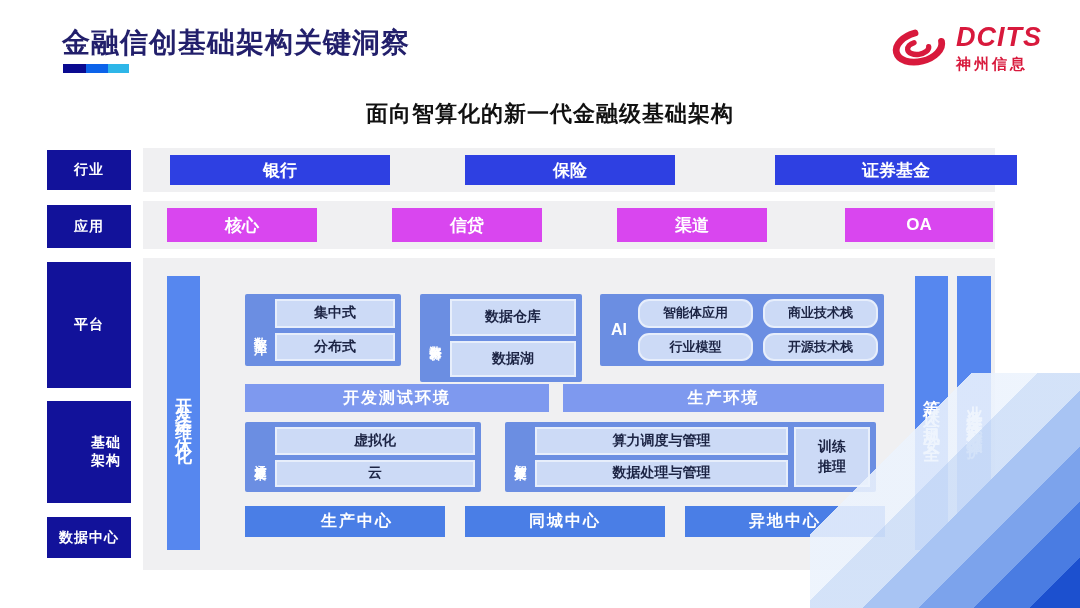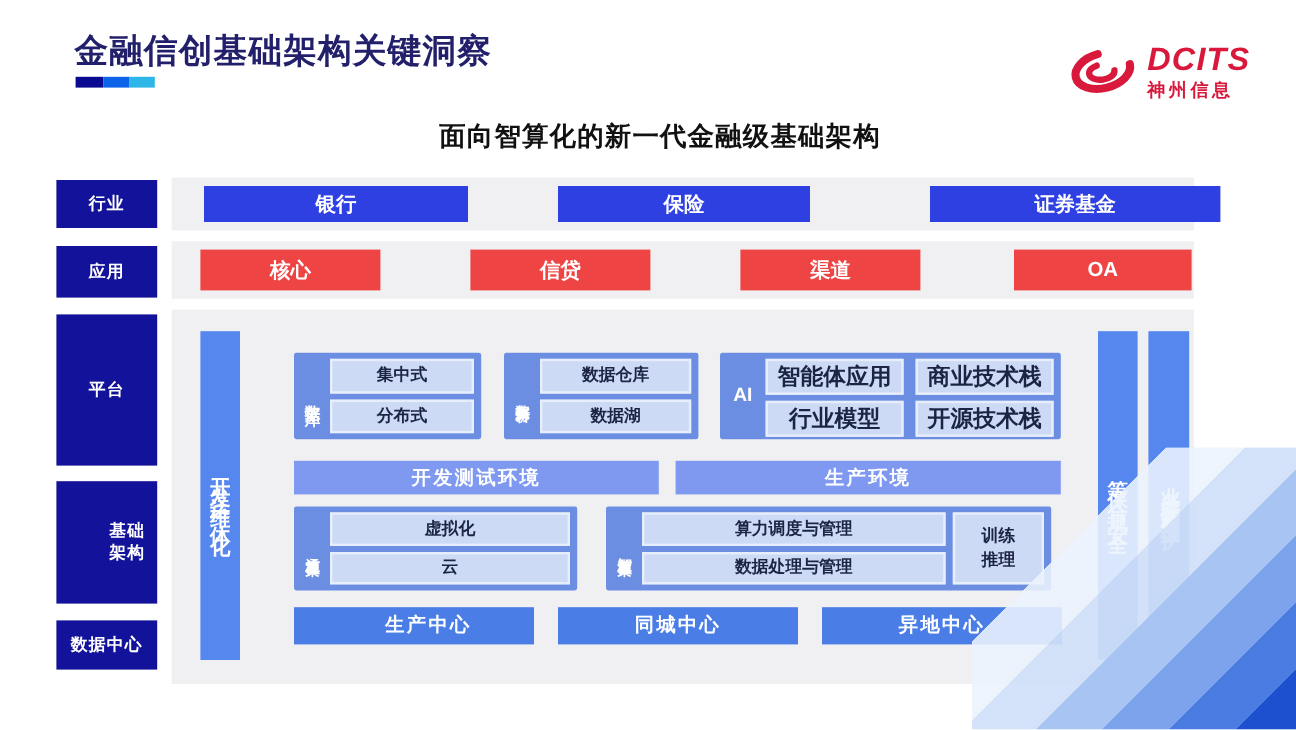--- a/index.html
+++ b/index.html
@@ -8,21 +8,21 @@
 
   
   .title { position:absolute; left:62px; top:24px; font-size:28px; font-weight:bold;
            color:#221f6b; letter-spacing:1px; }
   .title-underline { position:absolute; left:63px; top:64px; display:flex; height:9px; }
   .title-underline span { display:block; height:9px; }
   .u1 { width:23px; background:#0a0a90; }
   .u2 { width:22px; background:#0c63ea; }
   .u3 { width:21px; background:#2eb6e8; }
 
-  .logo { position:absolute; right:38px; top:18px; display:flex; align-items:center; gap:8px;margin-top:12px; }
+  .logo { position:absolute; right:38px; top:18px; display:flex; align-items:center; gap:8px; }
   .logo-swirl { width:58px; height:58px; }
   .logo-text { display:flex; flex-direction:column; line-height:1; }
   .logo-brand { font-size:27px; font-weight:bold; font-style:italic; color:#d8193c; letter-spacing:1px; }
   .logo-company { font-size:15px; font-weight:bold; color:#d8193c; letter-spacing:3px; margin-top:5px; }
 
   .subtitle { position:absolute; left:90px; top:99px; width:920px; text-align:center;
               font-size:22px; font-weight:bold; color:#111111; letter-spacing:1px; }
 
   
   .rail-label { position:absolute; left:47px; width:84px; background:#12129a; color:#ffffff;
@@ -40,21 +40,21 @@
   .strip2 { top:201px; height:48px; }
   .bigbox { position:absolute; left:143px; top:258px; width:852px; height:312px; background:#f0f0f2; z-index:1; }
 
   
   .btn { position:absolute; display:flex; align-items:center; justify-content:center;
          color:#ffffff; font-weight:bold; z-index:2; }
   .btn-industry { background:#2e40e2; height:30px; top:155px; font-size:17px; }
   .bi-bank { left:170px; width:220px; }
   .bi-ins  { left:465px; width:210px; }
   .bi-sec  { left:775px; width:242px; }
-  .btn-app { background:#ef4444; height:34px; top:208px; font-size:17px; }
+  .btn-app { background:#d946ef; height:34px; top:208px; font-size:17px; }
   .ba-core { left:167px; width:150px; }
   .ba-credit { left:392px; width:150px; }
   .ba-channel { left:617px; width:150px; }
   .ba-oa { left:845px; width:148px; }
 
   
   .pillar { position:absolute; top:276px; height:274px; background:#5687ef; color:#ffffff;
             font-weight:bold; writing-mode:vertical-rl; display:flex; align-items:center;
             justify-content:center; z-index:2; }
   .p-devops { left:167px; width:33px; font-size:17px; letter-spacing:8px; }
@@ -68,27 +68,27 @@
                   display:flex; align-items:center; justify-content:center; letter-spacing:2px; }
   .block-hlabel { color:#ffffff; font-weight:bold; display:flex; align-items:center;
                   justify-content:center; }
   .chip { background:#ccdaf6; border:2px solid #e7eefb; color:#1c2444; font-weight:bold;
           display:flex; align-items:center; justify-content:center; flex:1; }
   .col { display:flex; flex-direction:column; gap:5px; flex:1; }
 
   .b-db { left:245px; top:294px; width:156px; height:72px; }
   .b-db .block-vlabel { font-size:13px; width:18px; }
   .b-db .chip { font-size:14px; }
-  .b-da { left:420px; top:294px; width:162px; height:72px; }
+  .b-da { left:420px; top:294px; width:162px; height:88px; }
   .b-da .block-vlabel { font-size:12px; width:18px; letter-spacing:1px; }
   .b-da .chip { font-size:14px; }
   .b-ai { left:600px; top:294px; width:284px; height:72px; }
   .b-ai .block-hlabel { font-size:16px; width:26px; }
   .ai-grid { flex:1; display:grid; grid-template-columns:1fr 1fr; grid-template-rows:1fr 1fr; gap:5px 10px; }
-  .ai-grid .chip { font-size:19px; }
+  .ai-grid .chip { font-size:13px;border-radius:11px; }
 
   .envbar { position:absolute; top:384px; height:28px; background:#7e99ef; color:#ffffff;
             font-weight:bold; font-size:16px; display:flex; align-items:center;
             justify-content:center; letter-spacing:2px; z-index:2; }
   .env-dev { left:245px; width:304px; }
   .env-prod { left:563px; width:321px; }
 
   .b-gc { left:245px; top:422px; width:236px; height:70px; }
   .b-gc .block-vlabel { font-size:12px; width:18px; letter-spacing:1px; }
   .b-gc .chip { font-size:14px; }

